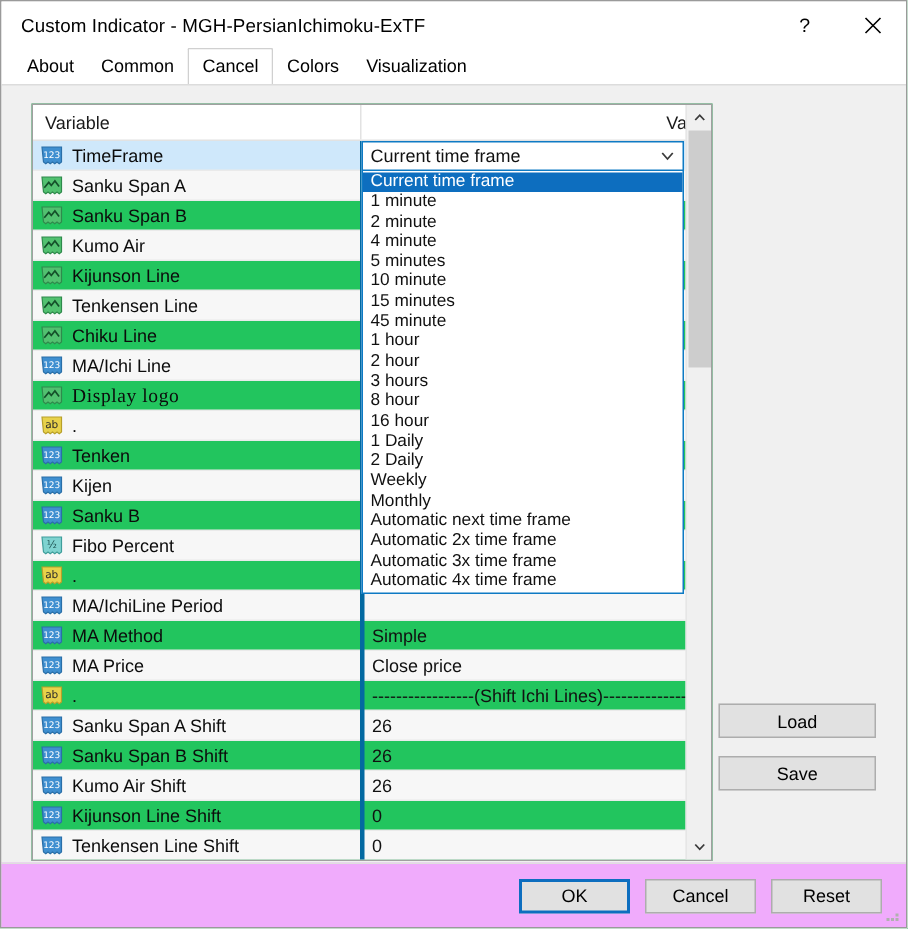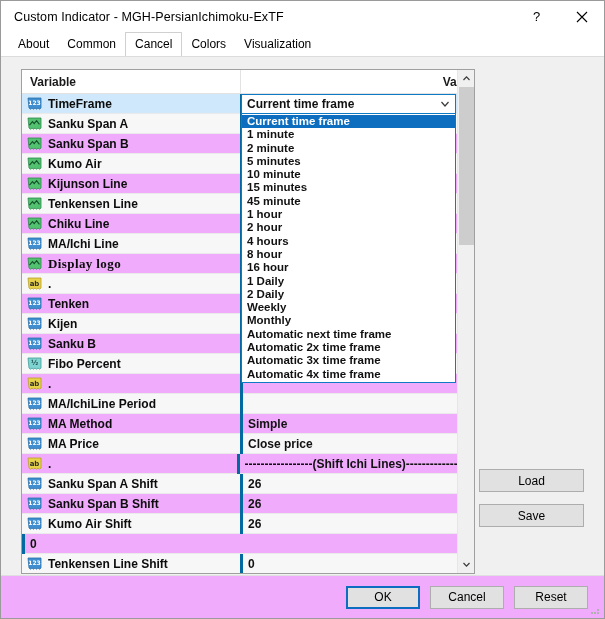--- a/index.html
+++ b/index.html
@@ -81,24 +81,23 @@
     background: #f0f0f0;
     border-top: 1px solid #dcdcdc;
     position: relative;
   }
 
   
   .grid-wrap {
     position: absolute;
     left: 20px; top: 12px;
     width: 454px; height: 505px;
-    background: #f0abfc;
+    background: #22c55e;
     border: 1px solid #a0a0a0;
     overflow: hidden;
-    font-weight: bold;
   }
   .grid-head {
     display: flex;
     height: 24px;
     background: #ffffff;
     border-bottom: 1px solid #e2e2e2;
     position: relative;
   }
   .grid-head .col {
     font-size: 12px; color: #1a1a1a;
@@ -541,20 +540,29 @@
                 <svg width="15" height="14" viewBox="0 0 15 14">
                   <path d="M1 1 H14 V11 L12.5 12.2 L11 11 L9.5 12.2 L8 11 L6.5 12.2 L5 11 L3.5 12.2 L2 11 Z" fill="#3f8fd0" stroke="#2a6fa8" stroke-width="0.8"></path>
                   <text x="7.5" y="8" font-size="6" font-family="DejaVu Sans, sans-serif" fill="#ffffff" text-anchor="middle">123</text>
                 </svg>
               </span>
               <span class="var-label">Kumo Air Shift</span>
             </div>
             <div class="cell-val">26</div>
           </div>
           <div class="row">
+            <div class="cell-var">
+              <span class="ico">
+                <svg width="15" height="14" viewBox="0 0 15 14">
+                  <path d="M1 1 H14 V11 L12.5 12.2 L11 11 L9.5 12.2 L8 11 L6.5 12.2 L5 11 L3.5 12.2 L2 11 Z" fill="#3f8fd0" stroke="#2a6fa8" stroke-width="0.8"></path>
+                  <text x="7.5" y="8" font-size="6" font-family="DejaVu Sans, sans-serif" fill="#ffffff" text-anchor="middle">123</text>
+                </svg>
+              </span>
+              <span class="var-label">Kijunson Line Shift</span>
+            </div>
             <div class="cell-val">0</div>
           </div>
           <div class="row alt">
             <div class="cell-var">
               <span class="ico">
                 <svg width="15" height="14" viewBox="0 0 15 14">
                   <path d="M1 1 H14 V11 L12.5 12.2 L11 11 L9.5 12.2 L8 11 L6.5 12.2 L5 11 L3.5 12.2 L2 11 Z" fill="#3f8fd0" stroke="#2a6fa8" stroke-width="0.8"></path>
                   <text x="7.5" y="8" font-size="6" font-family="DejaVu Sans, sans-serif" fill="#ffffff" text-anchor="middle">123</text>
                 </svg>
               </span>
@@ -570,27 +578,28 @@
           <span class="combo-arrow">
             <svg width="12" height="12" viewBox="0 0 12 12">
               <path d="M2.5 4 L6 8 L9.5 4" stroke="#3b3b3b" stroke-width="1.2" fill="none"></path>
             </svg>
           </span>
         </div>
         <div class="combo-list" id="combo-list">
             <div class="combo-item sel">Current time frame</div>
             <div class="combo-item">1 minute</div>
             <div class="combo-item">2 minute</div>
+            <div class="combo-item">4 minute</div>
             <div class="combo-item">5 minutes</div>
             <div class="combo-item">10 minute</div>
             <div class="combo-item">15 minutes</div>
             <div class="combo-item">45 minute</div>
             <div class="combo-item">1 hour</div>
             <div class="combo-item">2 hour</div>
-            <div class="combo-item">4 hours</div>
+            <div class="combo-item">3 hours</div>
             <div class="combo-item">8 hour</div>
             <div class="combo-item">16 hour</div>
             <div class="combo-item">1 Daily</div>
             <div class="combo-item">2 Daily</div>
             <div class="combo-item">Weekly</div>
             <div class="combo-item">Monthly</div>
             <div class="combo-item">Automatic next time frame</div>
             <div class="combo-item">Automatic 2x time frame</div>
             <div class="combo-item">Automatic 3x time frame</div>
             <div class="combo-item">Automatic 4x time frame</div>

